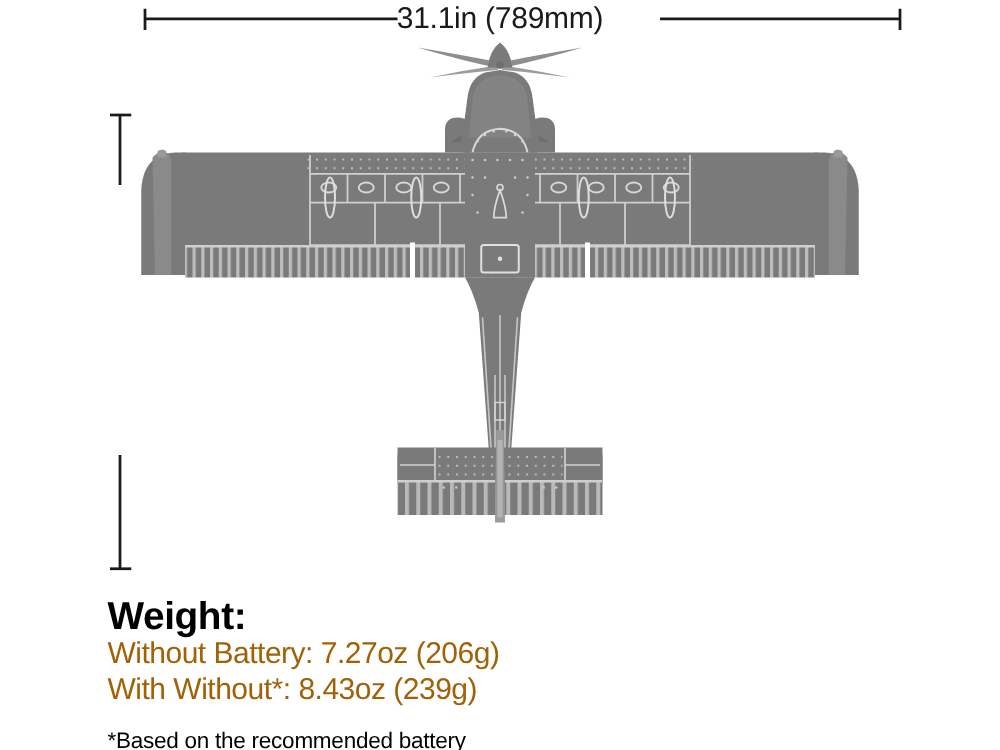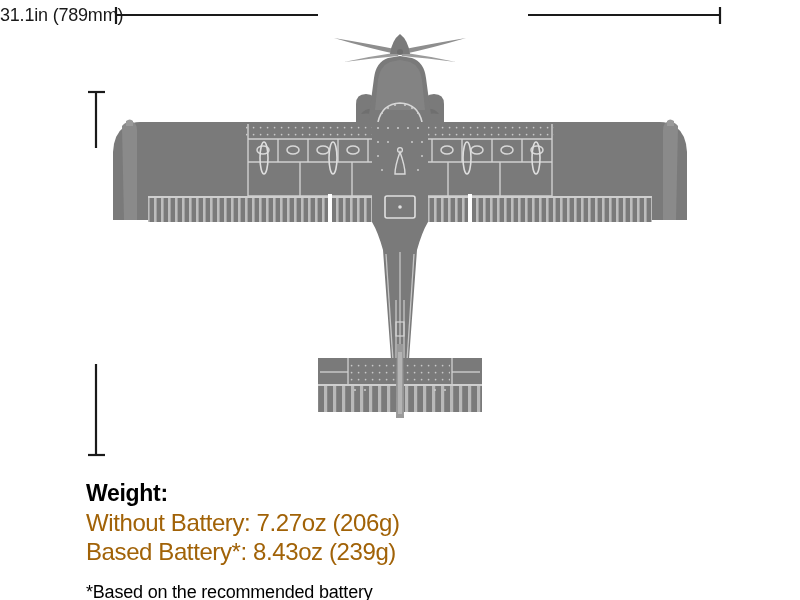--- a/index.html
+++ b/index.html
@@ -28,35 +28,36 @@
     inset: 0;
     pointer-events: none;
   }
 
   
   .dim-top-label {
     position: absolute;
     left: 0;
     right: 0;
     top: 1px;
-    font-size: 18px;
+    text-align: center;
+    font-size: 24px;
     letter-spacing: -0.2px;
     color: #1a1a1a;
     line-height: 28px;
   }
 
   
   .weight-block {
     position: absolute;
     left: 86px;
     top: 478px;
     width: 520px;
   }
   .weight-heading {
-    font-size: 23px;
+    font-size: 31px;
     font-weight: bold;
     line-height: 30px;
     color: #000000;
     letter-spacing: -0.3px;
   }
   .weight-line {
     font-size: 24px;
     line-height: 29px;
     color: #a16207;
     letter-spacing: -0.4px;
@@ -306,17 +307,17 @@
   </svg>
 
   <div class="dim-layer">
     <div class="dim-top-label">31.1in (789mm)</div>
 
   </div>
 
   <div class="weight-block">
     <div class="weight-heading">Weight:</div>
     <div class="weight-line">Without Battery: 7.27oz (206g)</div>
-    <div class="weight-line">Based Battery*: 8.43oz (239g)</div>
+    <div class="weight-line">With Without*: 8.43oz (239g)</div>
     <div class="weight-note">*Based on the recommended battery</div>
   </div>
 
 </div>
 
 </body></html>

